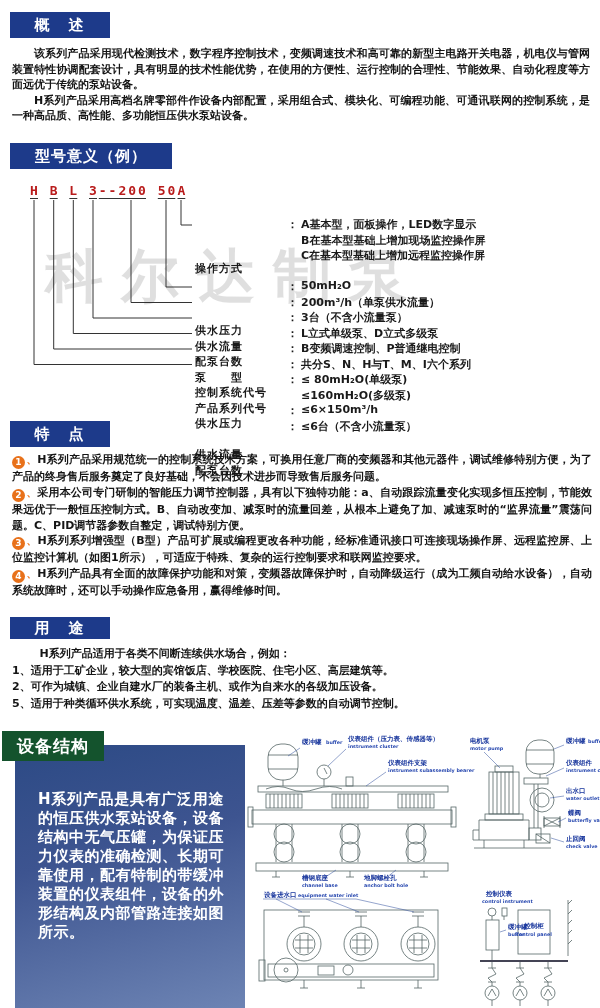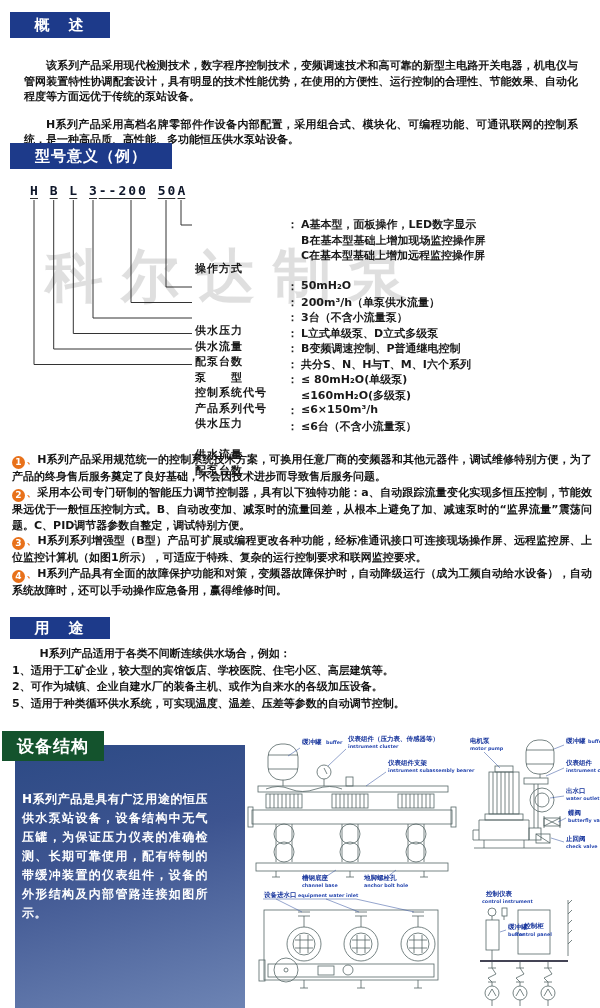--- a/index.html
+++ b/index.html
@@ -1,25 +1,25 @@
 <!DOCTYPE html>
 <html><head>
 <meta charset="utf-8">
 <style>
   html,body{margin:0;padding:0;background:#fff;}
   #page{position:relative;width:600px;height:1008px;background:#ffffff;overflow:hidden;
         font-family:"DejaVu Sans",sans-serif;color:#1a1a1a;}
   .sec-header{position:absolute;background:#1d3a8a;color:#fff;font-weight:bold;
         display:flex;align-items:center;justify-content:center;font-size:15px;letter-spacing:2px;}
   .body-text{font-size:11px;line-height:15.5px;font-weight:bold;color:#151515;text-align:justify;}
-  .para{text-indent:2em;margin:12px;}
+  .para{text-indent:2em;margin:0;}
   
   #model-box{position:absolute;left:30px;top:183px;width:560px;height:250px;}
   #model-code{position:absolute;left:0;top:0;font-family:"DejaVu Sans Mono",monospace;
-        font-weight:bold;font-size:13px;letter-spacing:2px;color:#0f172a;white-space:nowrap;}
+        font-weight:bold;font-size:13px;letter-spacing:2px;color:#b91c1c;white-space:nowrap;}
   #model-svg{position:absolute;left:0;top:0;}
   #model-rows{position:absolute;left:165px;top:34px;width:395px;}
   .mrow{display:flex;height:15.5px;font-size:11px;font-weight:bold;white-space:nowrap;}
   .mlabel{width:92px;letter-spacing:1px;flex:none;margin-top:44px;}
   .msep{width:14px;flex:none;}
   #watermark{position:absolute;left:15px;top:55px;font-size:58px;font-weight:bold;
         letter-spacing:18px;color:#000;opacity:0.12;white-space:nowrap;z-index:0;}
   
   .fitem{margin:0;}
   .fnum{display:inline-flex;width:13px;height:13px;border-radius:50%;background:#e8711a;
@@ -27,22 +27,22 @@
         vertical-align:-2px;margin-right:1px;}
   .fdun{color:#e8711a;font-weight:bold;}
   
   .uline{white-space:nowrap;}
   
   #structure-panel{position:absolute;left:15px;top:745px;width:230px;height:263px;
         background:linear-gradient(165deg,#2c4a85 0%,#3d5490 40%,#6d84b4 100%);}
   #structure-title{position:absolute;left:2px;top:731px;width:102px;height:30px;background:#14532d;
         color:#fff;font-weight:bold;font-size:17px;display:flex;align-items:center;justify-content:center;
         letter-spacing:1px;z-index:2;}
-  #structure-desc{position:absolute;left:7px;top:45px;width:186px;color:#fff;
-        font-size:12px;line-height:19px;font-weight:bold;text-align:justify;letter-spacing:0.5px;}
+  #structure-desc{position:absolute;left:23px;top:45px;width:186px;color:#fff;
+        font-size:15px;line-height:19px;font-weight:bold;text-align:justify;letter-spacing:0.5px;}
   .dia{position:absolute;}
   .draw{stroke:#566;stroke-width:0.8;fill:none;}
   .drawth{stroke:#445;stroke-width:2;fill:none;}
   .lead{stroke:#2a4a9a;stroke-width:0.5;fill:none;}
   .dz{font-size:6.5px;font-weight:bold;fill:#16349c;font-family:"DejaVu Sans",sans-serif;}
   .den{font-size:4.8px;font-weight:bold;fill:#2a4ab0;font-family:"DejaVu Sans",sans-serif;}
 </style>
 </head>
 <body>
 
@@ -139,20 +139,23 @@
           <span class="mvalue">≤6×150m³/h</span>
         </div>
       <div class="mrow">
           <span class="mlabel">配泵台数</span>
           <span class="msep">：</span>
           <span class="mvalue">≤6台（不含小流量泵）</span>
         </div>
     </div>
   </div>
 
+  <div class="sec-header" style="left:10px;top:421px;width:100px;height:26px;">
+    <span>特　点</span>
+  </div>
   <div class="body-text" style="position:absolute;left:12px;top:452px;width:580px;">
     <div class="fitem"><span class="fnum">1</span><span class="fdun">、</span><span>H系列产品采用规范统一的控制系统技术方案，可换用任意厂商的变频器和其他元器件，调试维修特别方便，为了产品的终身售后服务奠定了良好基础，不会因技术进步而导致售后服务问题。</span></div>
     <div class="fitem"><span class="fnum">2</span><span class="fdun">、</span><span>采用本公司专门研制的智能压力调节控制器，具有以下独特功能：a、自动跟踪流量变化实现多恒压控制，节能效果远优于一般恒压控制方式。B、自动改变加、减泵时的流量回差，从根本上避免了加、减速泵时的“监界流量”震荡问题。C、PID调节器参数自整定，调试特别方便。</span></div>
     <div class="fitem"><span class="fnum">3</span><span class="fdun">、</span><span>H系列系列增强型（B型）产品可扩展或编程更改各种功能，经标准通讯接口可连接现场操作屏、远程监控屏、上位监控计算机（如图1所示），可适应于特殊、复杂的运行控制要求和联网监控要求。</span></div>
     <div class="fitem"><span class="fnum">4</span><span class="fdun">、</span><span>H系列产品具有全面的故障保护功能和对策，变频器故障保护时，自动降级运行（成为工频自动给水设备），自动系统故障时，还可以手动操作应急备用，赢得维修时间。</span></div>
   </div>
 
   <div class="sec-header" style="left:10px;top:617px;width:100px;height:22px;">
     <span>用　途</span>
   </div>

